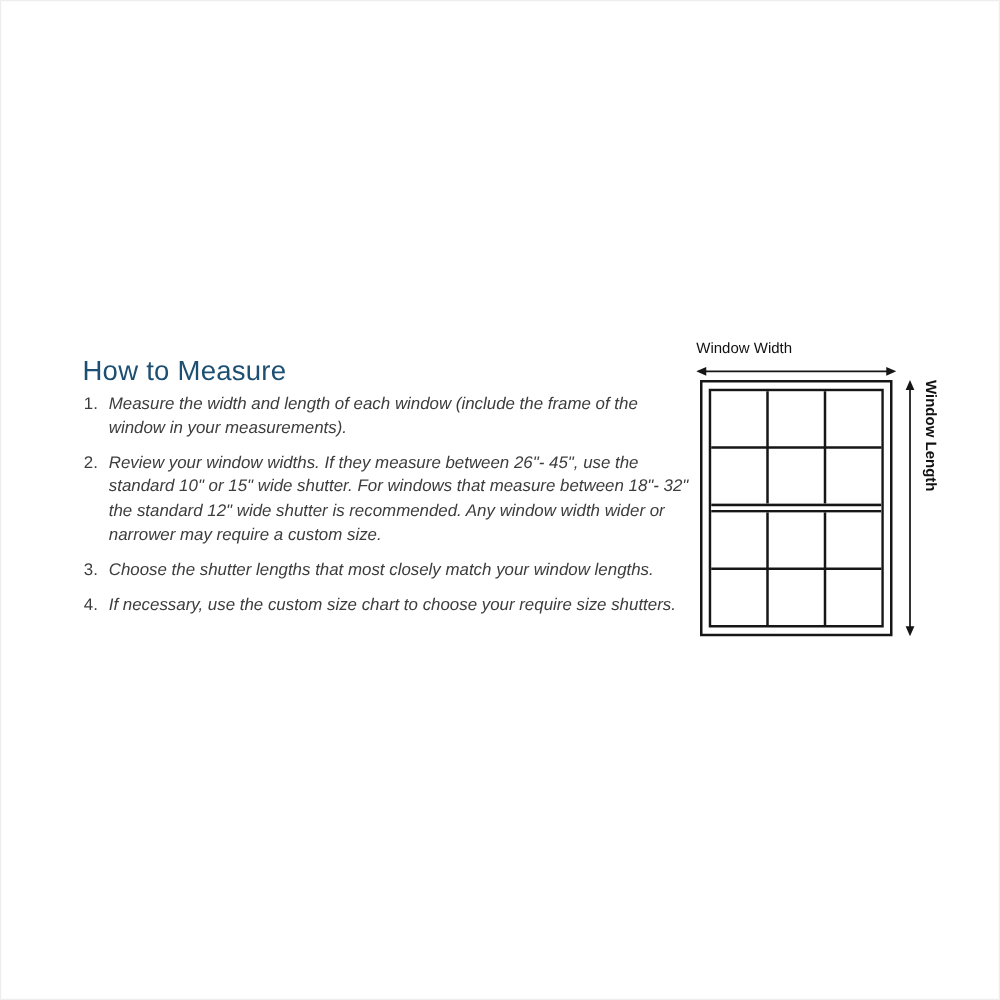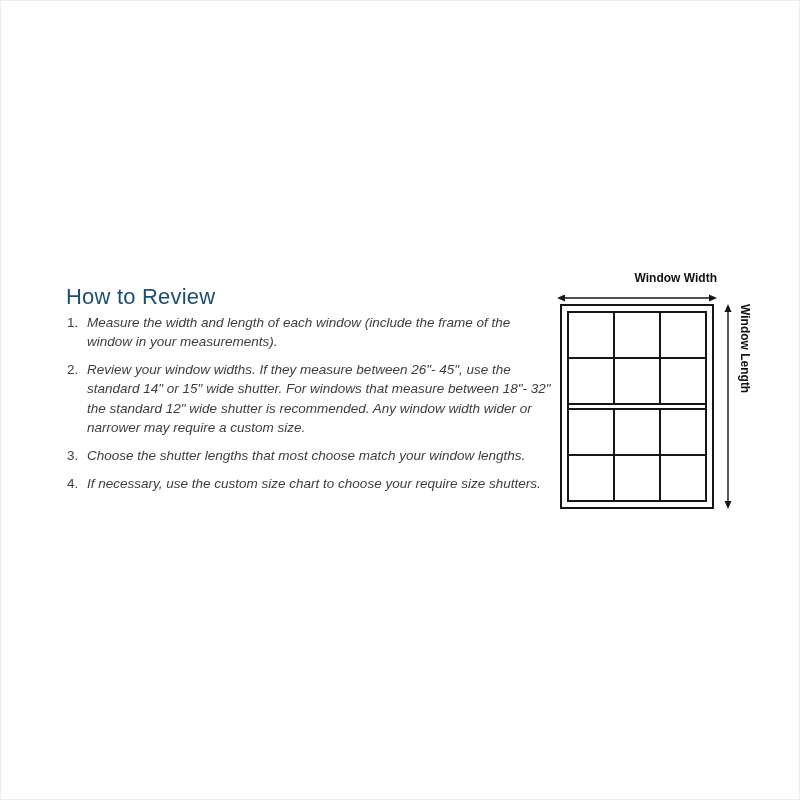--- a/index.html
+++ b/index.html
@@ -42,22 +42,22 @@
 
   
   .diagram {
     position: absolute;
     left: 556px; top: 270px;
     width: 235px; height: 242px;
   }
   .width-label {
     position: absolute; top: 0; left: 0;
     width: 160px;
-    text-align: right;
-    font-size: 12px; font-weight: bold; color: #111111;
+    text-align: left;
+    font-size: 12px; font-weight: normal; color: #111111;
   }
   .h-arrow { position: absolute; top: 18px; left: 0; width: 160px; height: 10px; }
   .window-outer {
     position: absolute; top: 33px; left: 3px;
     width: 154px; height: 205px;
     border: 2px solid #161616;
     padding: 5px;
     box-sizing: border-box;
     background: #ffffff;
   }
@@ -90,34 +90,34 @@
     display: flex; align-items: center;
     writing-mode: vertical-rl;
     font-size: 12px; font-weight: bold; color: #111111;
   }
 </style>
 </head>
 <body>
 
 <div class="canvas">
 
-  <h1 class="page-title">How to Review</h1>
+  <h1 class="page-title">How to Measure</h1>
 
   <div class="steps">
     <div class="step">
       <span class="step-num">1.</span>
       <span class="step-text">Measure the width and length of each window (include the frame of the window in your measurements).</span>
     </div>
     <div class="step">
       <span class="step-num">2.</span>
-      <span class="step-text">Review your window widths. If they measure between 26"- 45", use the standard 14" or 15" wide shutter. For windows that measure between 18"- 32" the standard 12" wide shutter is recommended. Any window width wider or narrower may require a custom size.</span>
+      <span class="step-text">Review your window widths. If they measure between 26"- 45", use the standard 10" or 15" wide shutter. For windows that measure between 18"- 32" the standard 12" wide shutter is recommended. Any window width wider or narrower may require a custom size.</span>
     </div>
     <div class="step">
       <span class="step-num">3.</span>
-      <span class="step-text">Choose the shutter lengths that most choose match your window lengths.</span>
+      <span class="step-text">Choose the shutter lengths that most closely match your window lengths.</span>
     </div>
     <div class="step">
       <span class="step-num">4.</span>
       <span class="step-text">If necessary, use the custom size chart to choose your require size shutters.</span>
     </div>
   </div>
 
   <div class="diagram">
 
     <div class="width-label">Window Width</div>

